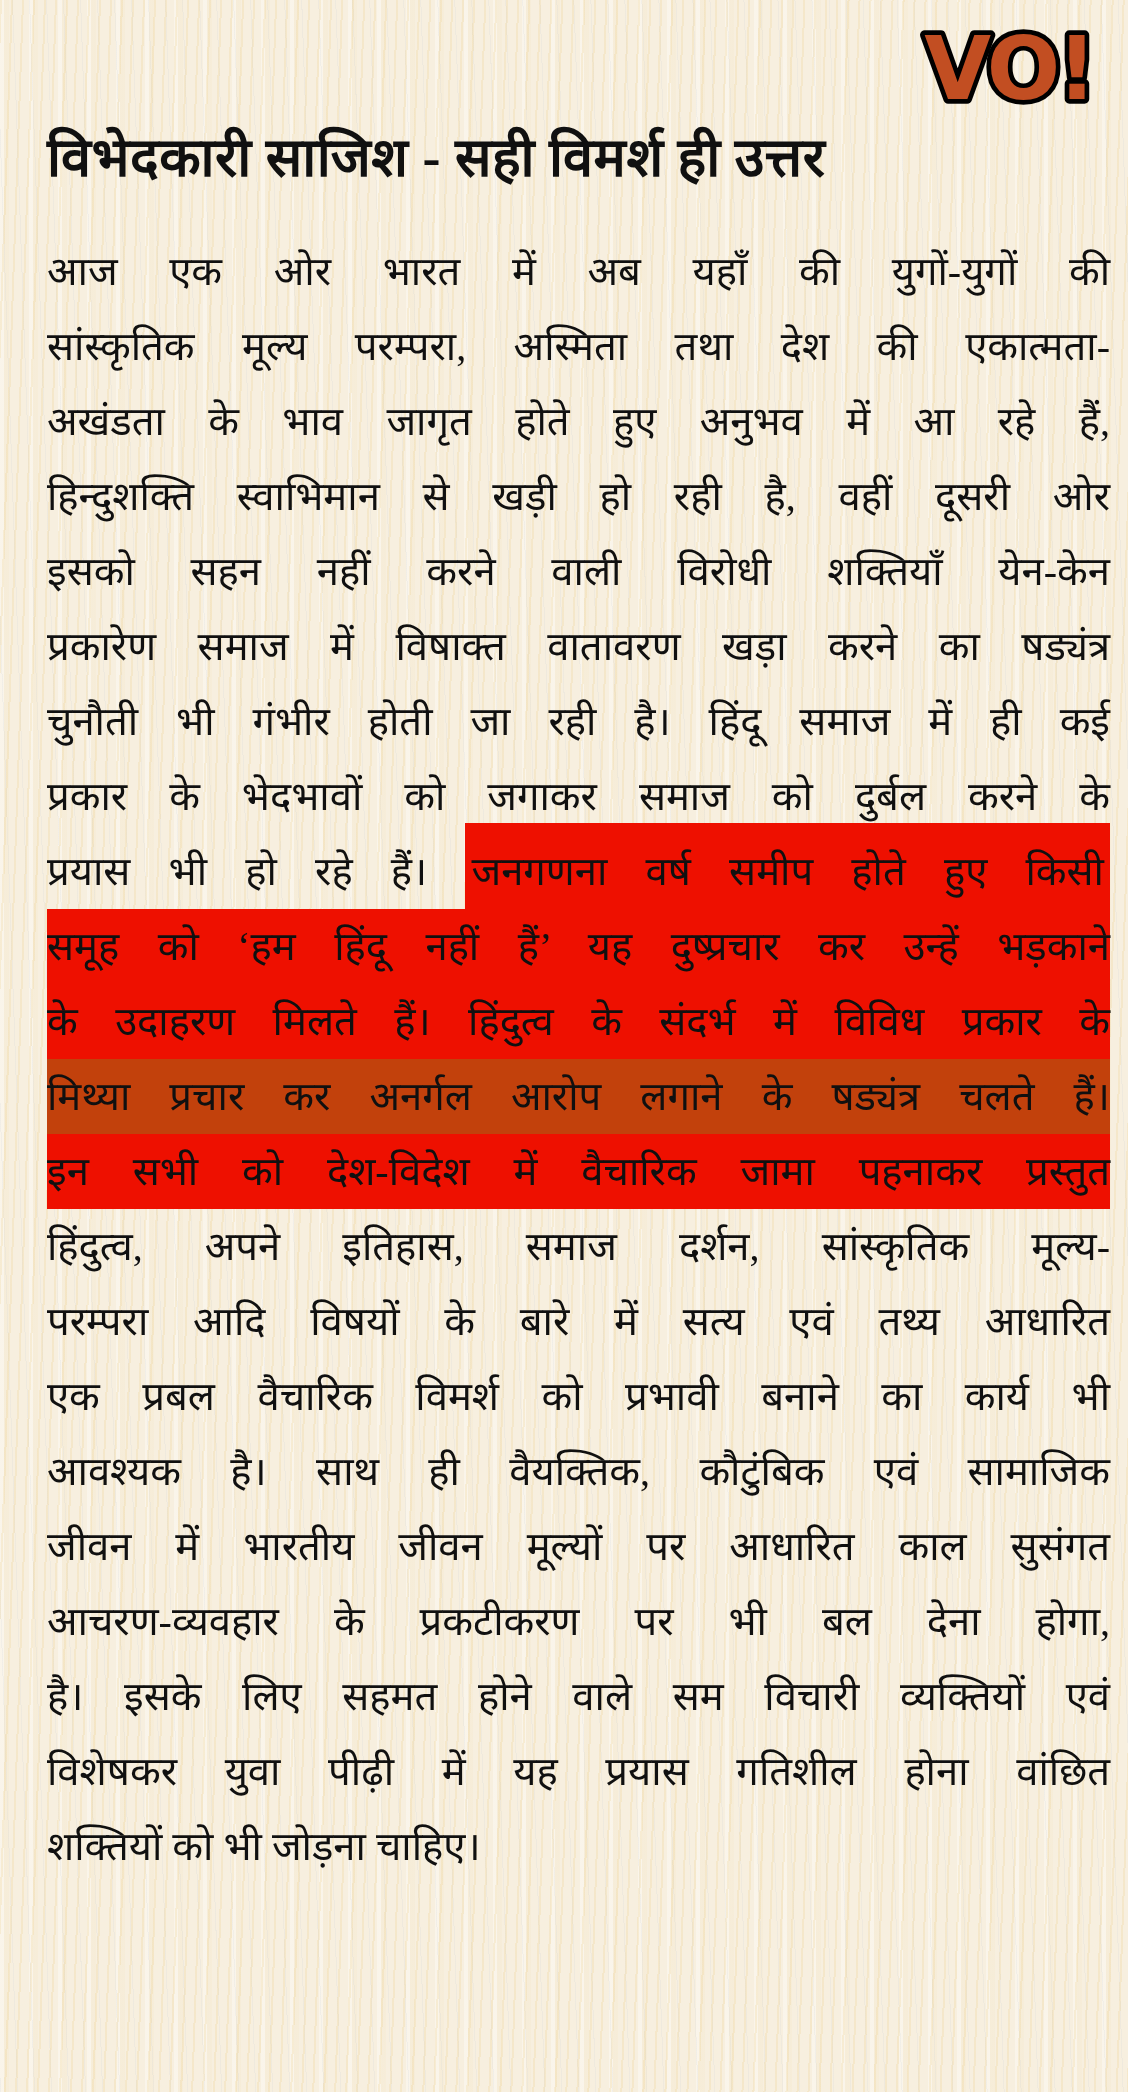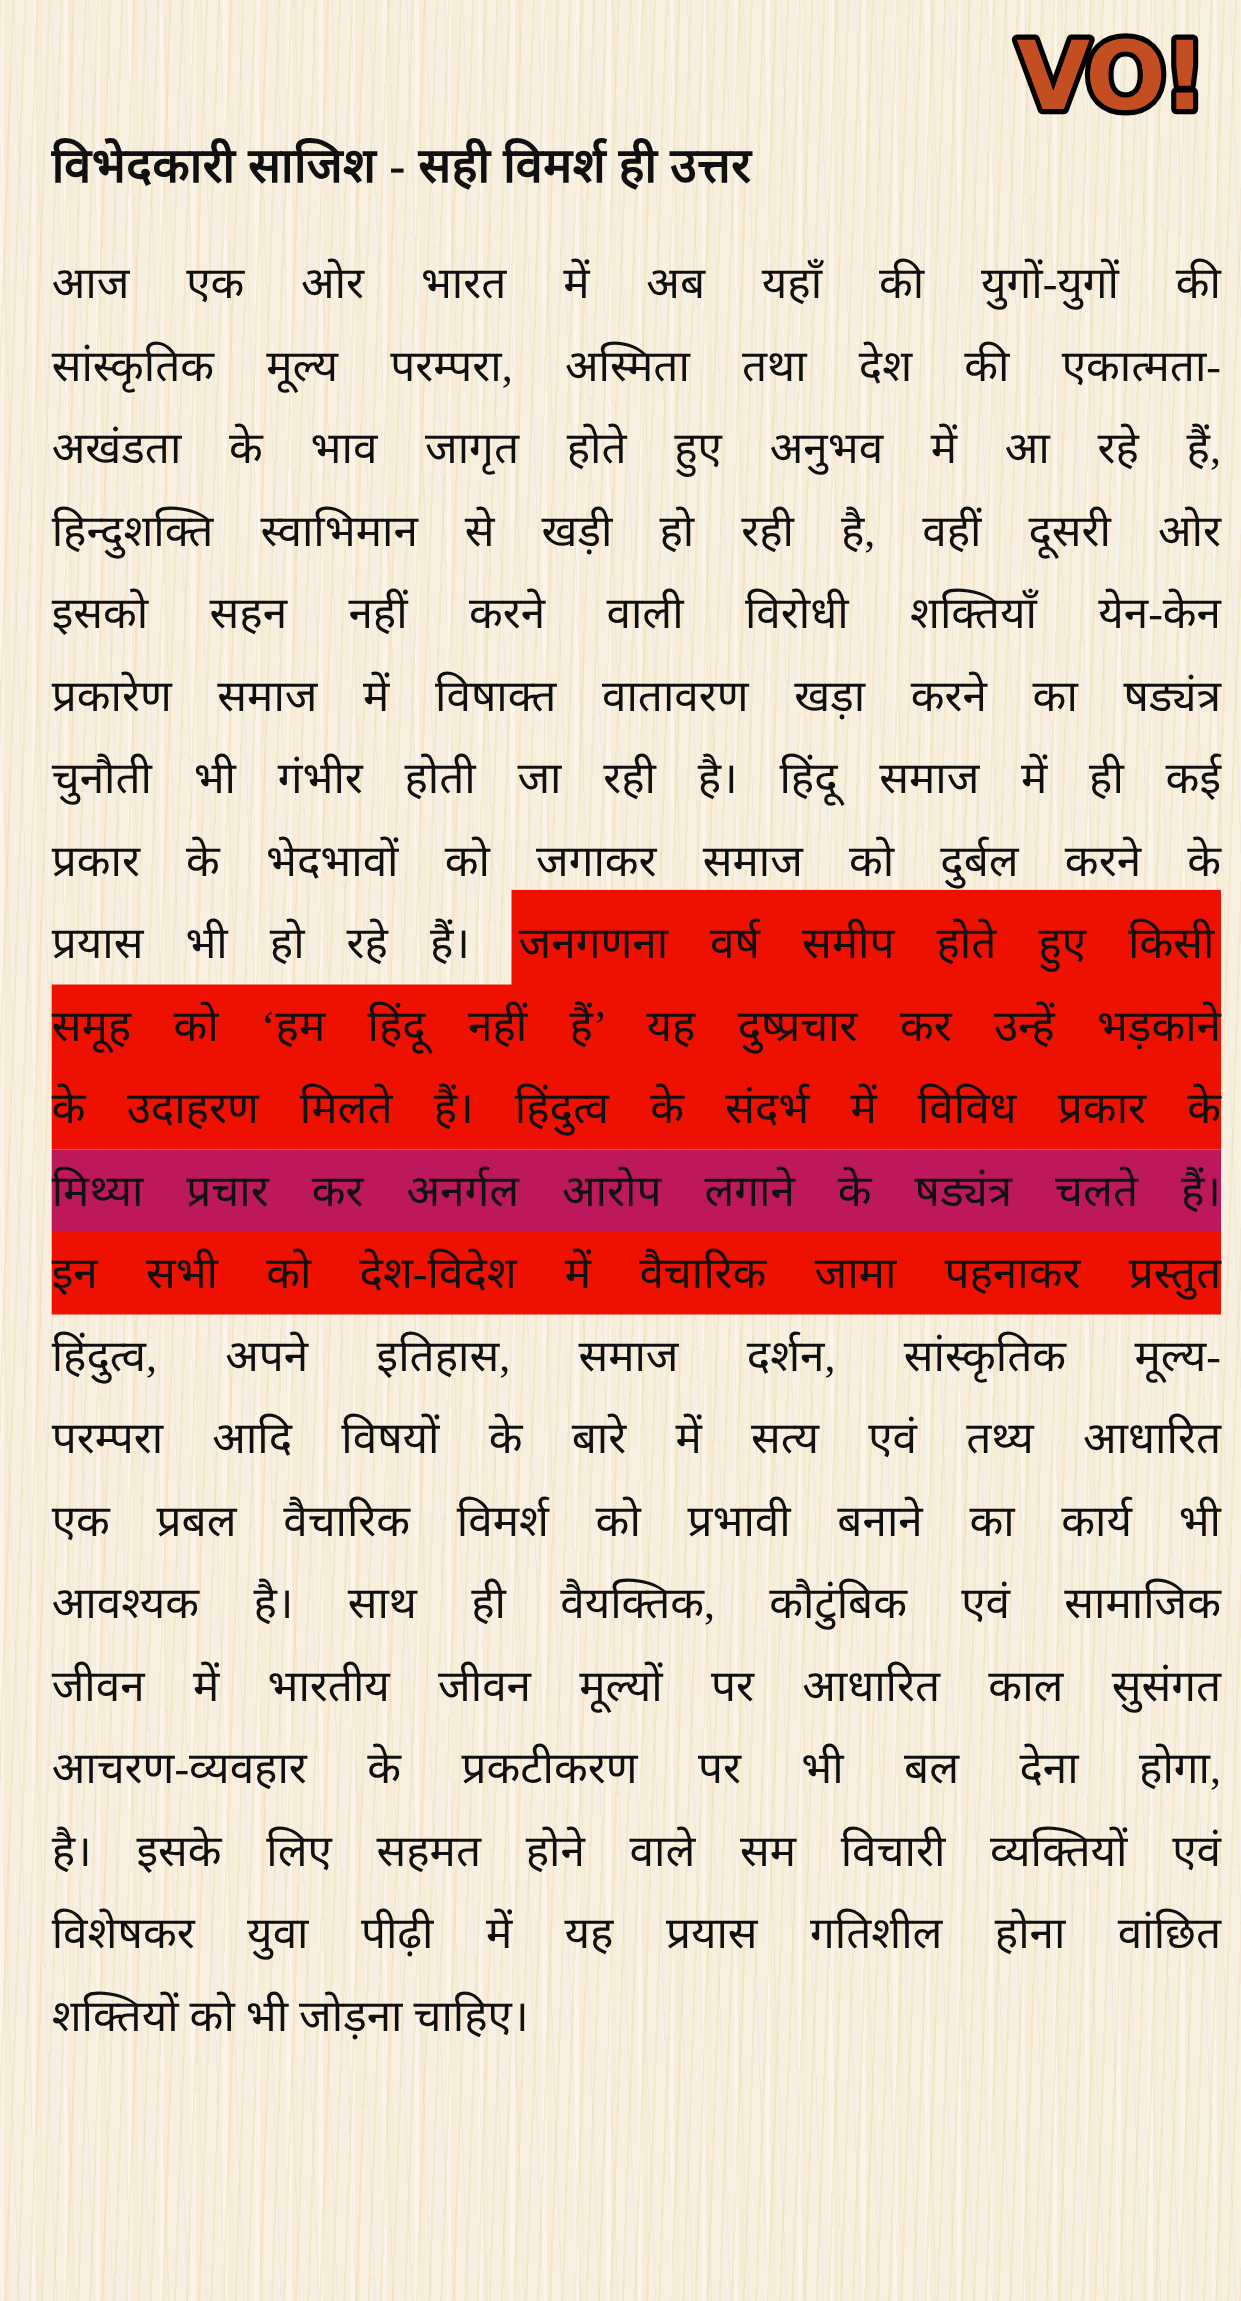--- a/index.html
+++ b/index.html
@@ -25,21 +25,21 @@
   }
   .logo-wrap {
     position: absolute;
     top: 18px;
     right: 8px;
     width: 222px;
     height: 108px;
   }
   .page-title {
     margin: 118px 40px 0 47px;
-    font-size: 44px;
+    font-size: 54px;
     font-weight: bold;
     letter-spacing: 0.5px;
     white-space: nowrap;
   }
   .article-body {
     margin: 42px 18px 0 47px;
     font-size: 40px;
     line-height: 75px;
   }
   .line {
@@ -72,21 +72,21 @@
     <div class="line"><span>सांस्कृतिक मूल्य परम्परा, अस्मिता तथा देश की एकात्मता-</span></div>
     <div class="line"><span>अखंडता के भाव जागृत होते हुए अनुभव में आ रहे हैं,</span></div>
     <div class="line"><span>हिन्दुशक्ति स्वाभिमान से खड़ी हो रही है, वहीं दूसरी ओर</span></div>
     <div class="line"><span>इसको सहन नहीं करने वाली विरोधी शक्तियाँ येन-केन</span></div>
     <div class="line"><span>प्रकारेण समाज में विषाक्त वातावरण खड़ा करने का षड्यंत्र</span></div>
     <div class="line"><span>चुनौती भी गंभीर होती जा रही है। हिंदू समाज में ही कई</span></div>
     <div class="line"><span>प्रकार के भेदभावों को जगाकर समाज को दुर्बल करने के</span></div>
     <div class="line"><span>प्रयास भी हो रहे हैं। </span><span class="hl" style="background: rgb(238, 16, 0);">जनगणना वर्ष समीप होते हुए किसी</span></div>
     <div class="line" style="background: rgb(238, 16, 0);"><span>समूह को ‘हम हिंदू नहीं हैं’ यह दुष्प्रचार कर उन्हें भड़काने</span></div>
     <div class="line" style="background: rgb(238, 16, 0);"><span>के उदाहरण मिलते हैं। हिंदुत्व के संदर्भ में विविध प्रकार के</span></div>
-    <div class="line" style="background: #be185d;"><span>मिथ्या प्रचार कर अनर्गल आरोप लगाने के षड्यंत्र चलते हैं।</span></div>
+    <div class="line" style="background: #c2410c;"><span>मिथ्या प्रचार कर अनर्गल आरोप लगाने के षड्यंत्र चलते हैं।</span></div>
     <div class="line" style="background: rgb(238, 16, 0);"><span>इन सभी को देश-विदेश में वैचारिक जामा पहनाकर प्रस्तुत</span></div>
     <div class="line"><span>हिंदुत्व, अपने इतिहास, समाज दर्शन, सांस्कृतिक मूल्य-</span></div>
     <div class="line"><span>परम्परा आदि विषयों के बारे में सत्य एवं तथ्य आधारित</span></div>
     <div class="line"><span>एक प्रबल वैचारिक विमर्श को प्रभावी बनाने का कार्य भी</span></div>
     <div class="line"><span>आवश्यक है। साथ ही वैयक्तिक, कौटुंबिक एवं सामाजिक</span></div>
     <div class="line"><span>जीवन में भारतीय जीवन मूल्यों पर आधारित काल सुसंगत</span></div>
     <div class="line"><span>आचरण-व्यवहार के प्रकटीकरण पर भी बल देना होगा,</span></div>
     <div class="line"><span>है। इसके लिए सहमत होने वाले सम विचारी व्यक्तियों एवं</span></div>
     <div class="line"><span>विशेषकर युवा पीढ़ी में यह प्रयास गतिशील होना वांछित</span></div>
     <div class="line last"><span>शक्तियों को भी जोड़ना चाहिए।</span></div>

